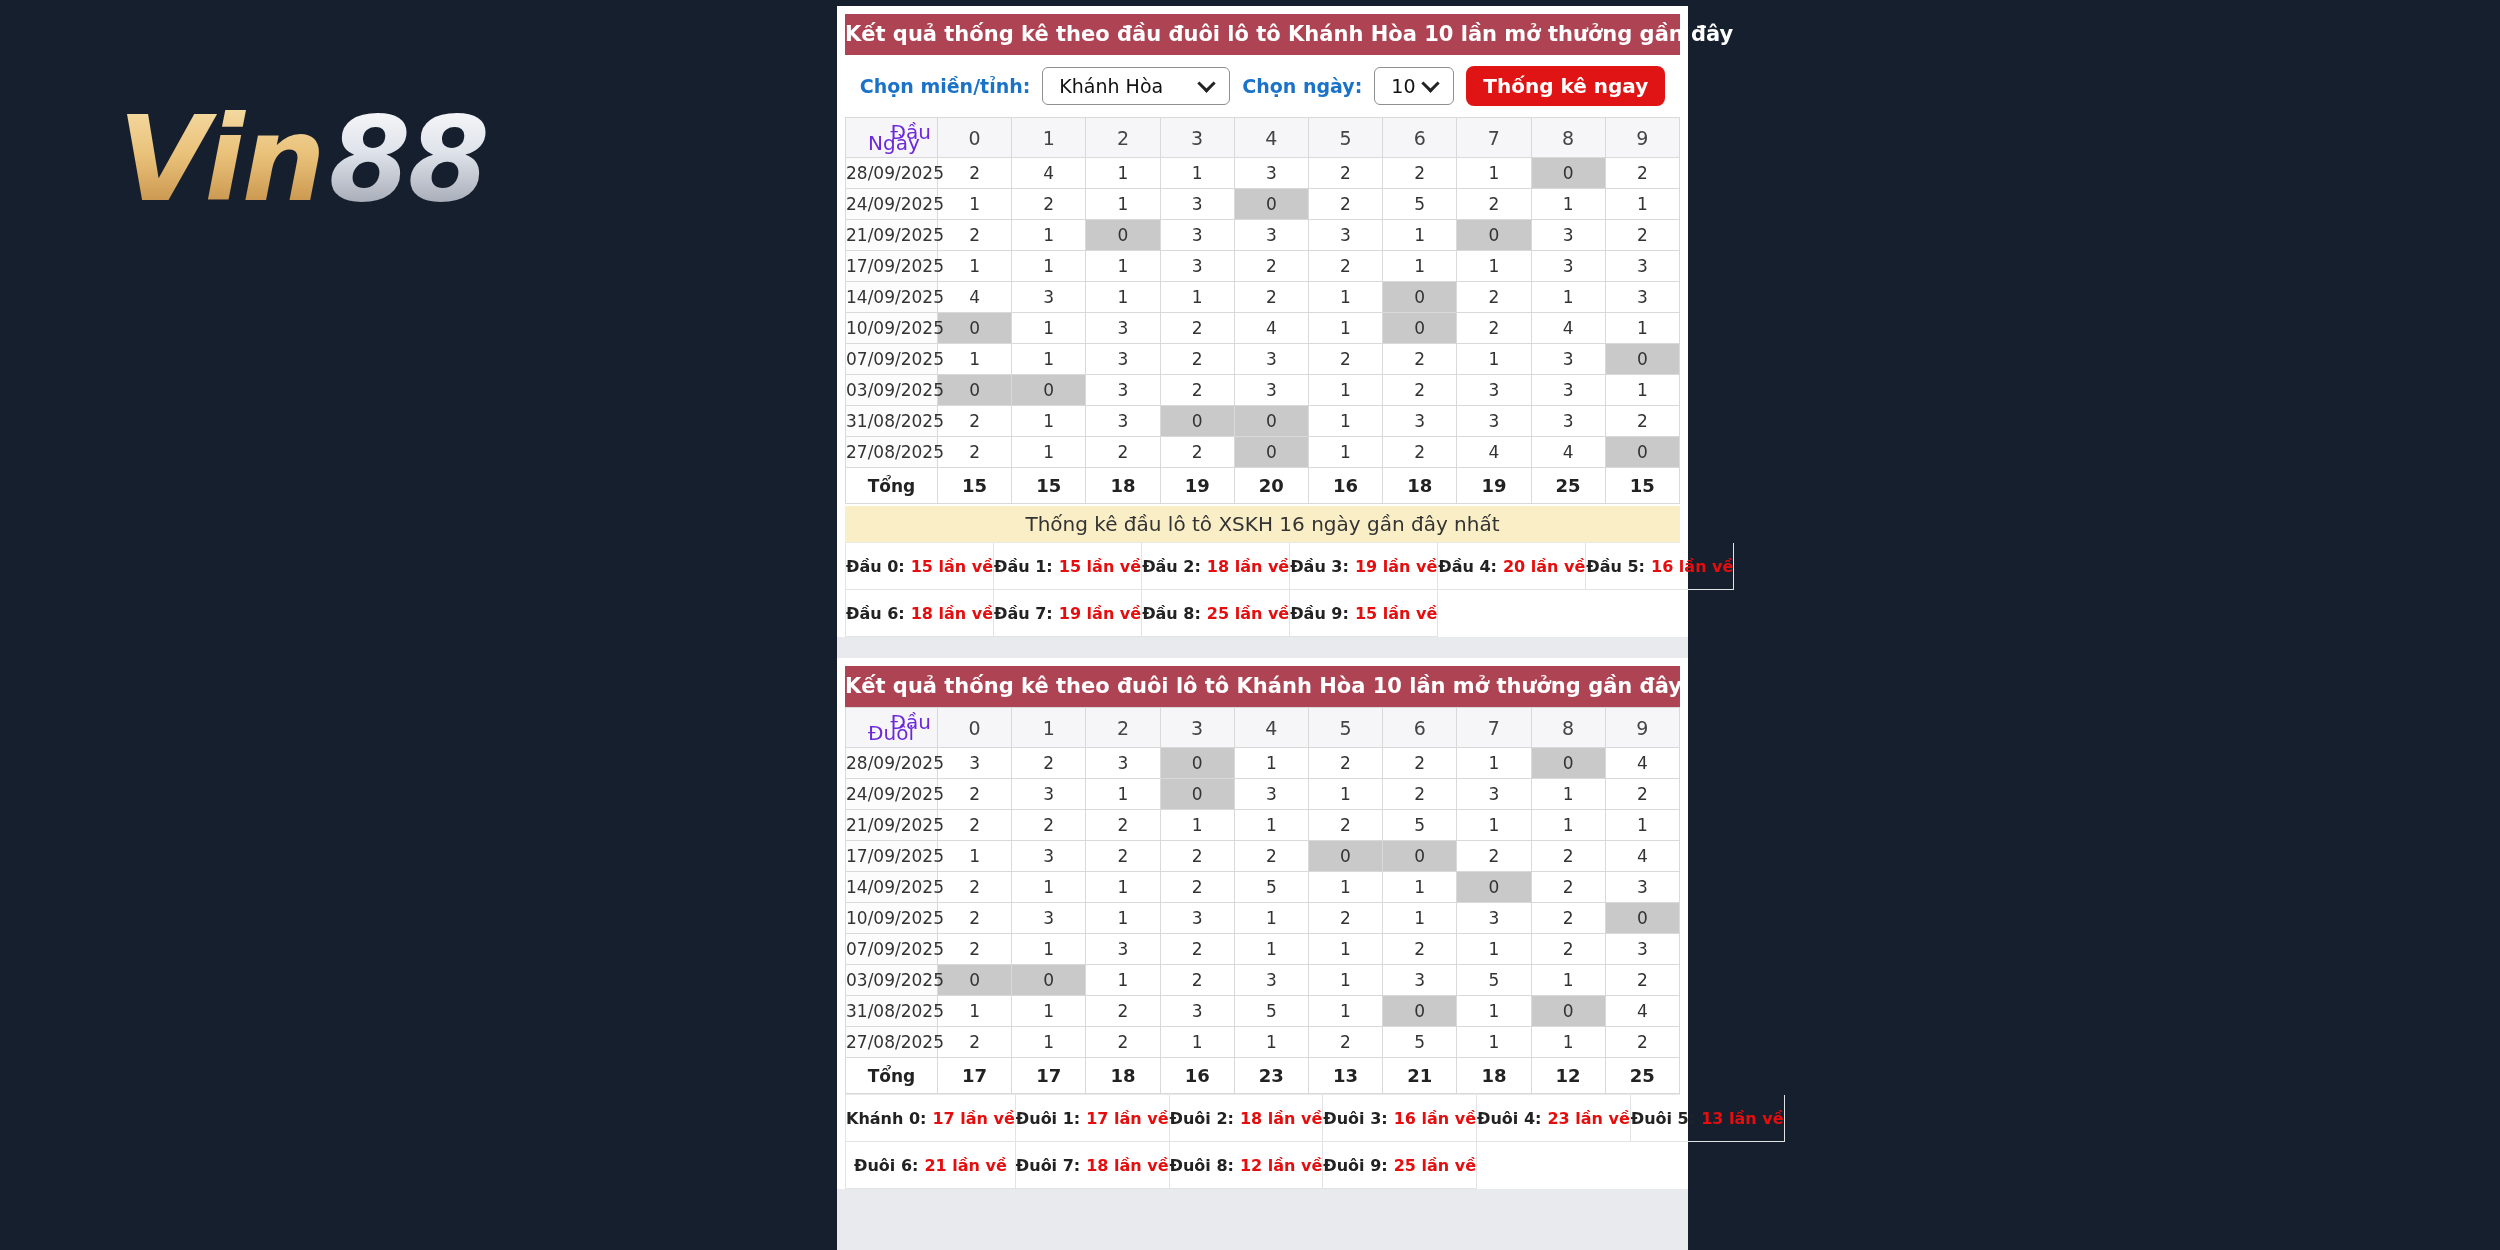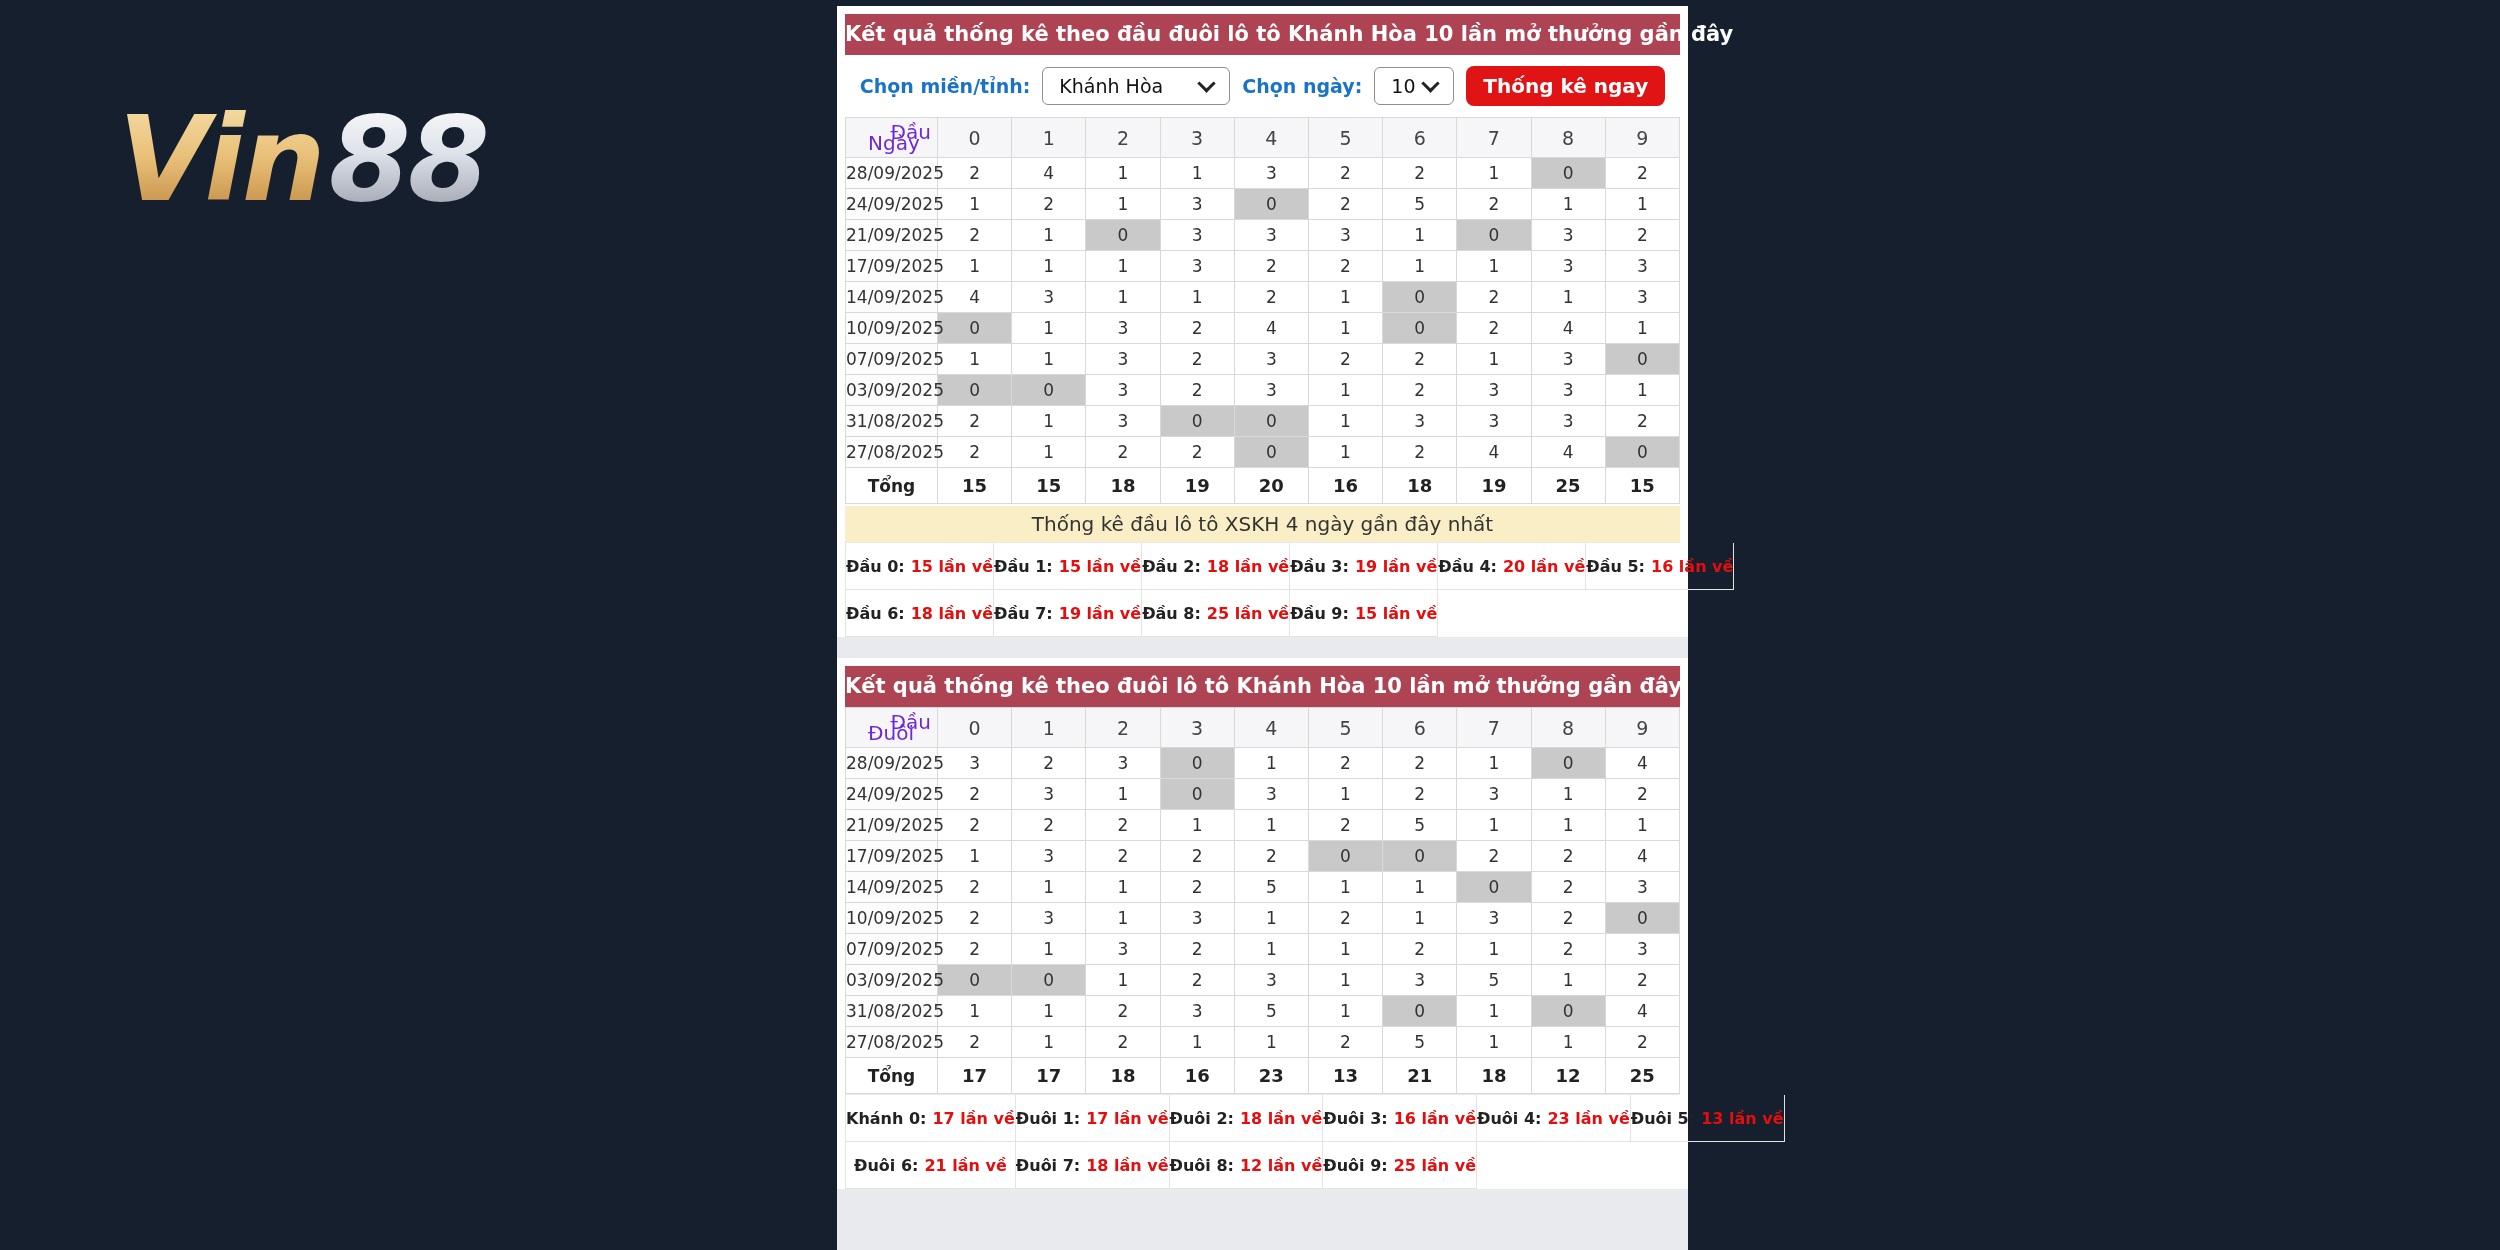--- a/index.html
+++ b/index.html
@@ -300,21 +300,21 @@
             <td>20</td>
             <td>16</td>
             <td>18</td>
             <td>19</td>
             <td>25</td>
             <td>15</td>
           </tr>
         </tfoot>
     </table>
 
-    <div class="yellow">Thống kê đầu lô tô XSKH 4 ngày gần đây nhất</div>
+    <div class="yellow">Thống kê đầu lô tô XSKH 16 ngày gần đây nhất</div>
     <div class="summary-grid">
         <div class="sum-cell">
           <span class="sum-label">Đầu 0:</span>
           <span class="sum-value">15 lần về</span>
         </div>
         <div class="sum-cell">
           <span class="sum-label">Đầu 1:</span>
           <span class="sum-value">15 lần về</span>
         </div>
         <div class="sum-cell">

